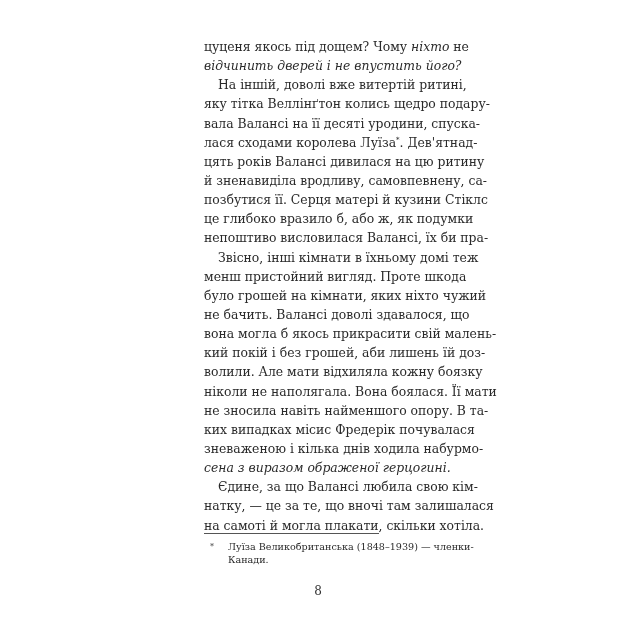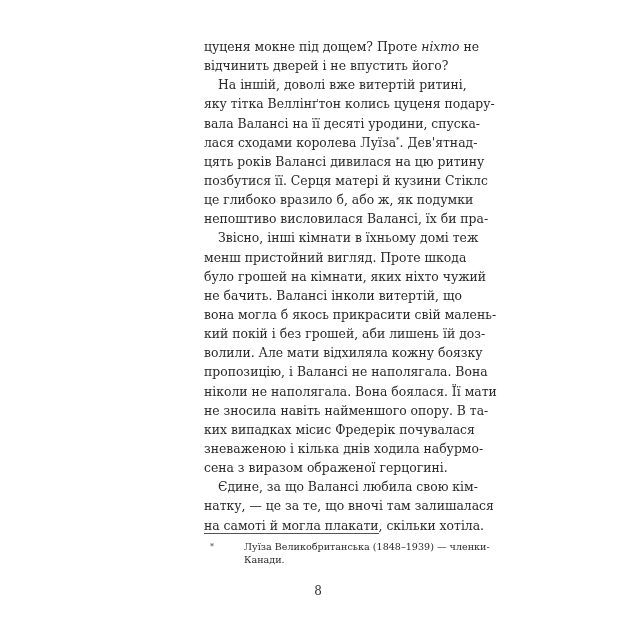--- a/index.html
+++ b/index.html
@@ -33,20 +33,21 @@
     .line {
       display: block;
       white-space: nowrap;
       text-align: justify;
       text-align-last: justify;
       height: 19.15px;
       overflow: visible;
     }
     .line.last {
       text-align-last: left;
+      font-style: italic;
     }
     .line.indent {
       padding-left: 14px;
     }
     .it { font-style: italic; }
     sup.fn { font-size: 7px; vertical-align: 5px; line-height: 0; }
     .footnote-rule {
       position: absolute;
       left: 204px;
       top: 533px;
@@ -64,21 +65,21 @@
       line-height: 13.2px;
       color: #2a2a2a;
     }
     .fn-mark {
       position: absolute;
       left: 6px;
       top: 0;
       font-size: 8px;
     }
     .fn-body {
-      margin-left: 40px;
+      margin-left: 24px;
     }
     .fn-line {
       display: block;
       white-space: nowrap;
     }
     .fn-line.just { text-align: justify; text-align-last: justify; }
     .page-number {
       position: absolute;
       left: 0;
       width: 630px;
@@ -90,38 +91,38 @@
       padding-left: 6px;
       box-sizing: border-box;
     }
   </style>
 </head>
 <body>
 
 <div class="page">
 
   <div class="text-block">
-    <span class="line"><span>цуценя мокне під дощем? Проте </span><span class="it">ніхто</span><span> не</span></span>
+    <span class="line"><span>цуценя якось під дощем? Чому </span><span class="it">ніхто</span><span> не</span></span>
     <span class="line last">відчинить дверей і не впустить його?</span>
     <span class="line indent">На іншій, доволі вже витертій ритині,</span>
-    <span class="line">яку тітка Веллінґтон колись цуценя подару-</span>
+    <span class="line">яку тітка Веллінґтон колись щедро подару-</span>
     <span class="line">вала Валансі на її десяті уродини, спуска-</span>
     <span class="line"><span>лася сходами королева Луїза</span><sup class="fn">*</sup><span>. Дев'ятнад-</span></span>
     <span class="line">цять років Валансі дивилася на цю ритину</span>
+    <span class="line">й зненавиділа вродливу, самовпевнену, са-</span>
     <span class="line">позбутися її. Серця матері й кузини Стіклс</span>
     <span class="line">це глибоко вразило б, або ж, як подумки</span>
     <span class="line">непоштиво висловилася Валансі, їх би пра-</span>
     <span class="line indent">Звісно, інші кімнати в їхньому домі теж</span>
     <span class="line">менш пристойний вигляд. Проте шкода</span>
     <span class="line">було грошей на кімнати, яких ніхто чужий</span>
-    <span class="line">не бачить. Валансі інколи витертій, що</span>
+    <span class="line">не бачить. Валансі доволі здавалося, що</span>
     <span class="line">вона могла б якось прикрасити свій малень-</span>
     <span class="line">кий покій і без грошей, аби лишень їй доз-</span>
     <span class="line">волили. Але мати відхиляла кожну боязку</span>
-    <span class="line">пропозицію, і Валансі не наполягала. Вона</span>
     <span class="line">ніколи не наполягала. Вона боялася. Її мати</span>
     <span class="line">не зносила навіть найменшого опору. В та-</span>
     <span class="line">ких випадках місис Фредерік почувалася</span>
     <span class="line">зневаженою і кілька днів ходила набурмо-</span>
     <span class="line last">сена з виразом ображеної герцогині.</span>
     <span class="line indent">Єдине, за що Валансі любила свою кім-</span>
     <span class="line">натку, — це за те, що вночі там залишалася</span>
     <span class="line">на самоті й могла плакати, скільки хотіла.</span>
   </div>
 

